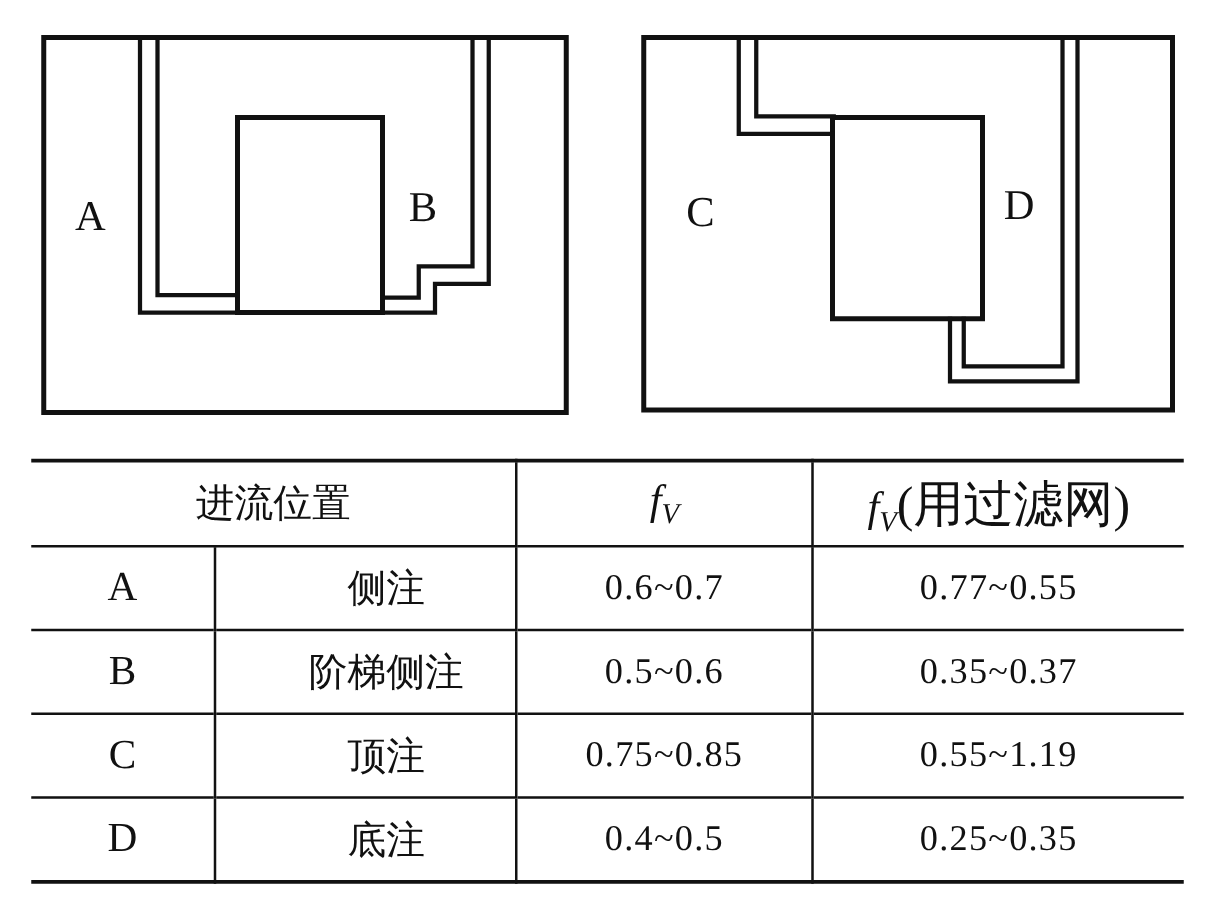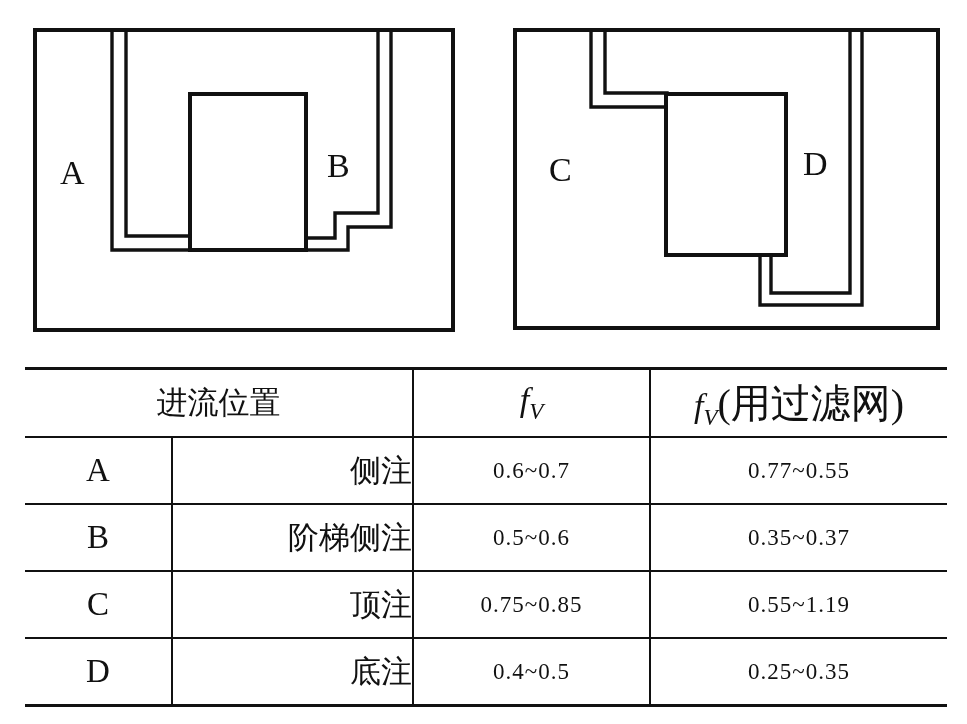--- a/index.html
+++ b/index.html
@@ -27,23 +27,23 @@
     border-top:3px solid #111111;border-bottom:3px solid #111111;
   }
   .vtab th,.vtab td{
     padding:0;margin:0;font-weight:normal;text-align:center;vertical-align:middle;
   }
   .vtab thead th{border-bottom:2px solid #111111;height:66px;}
   .vtab tbody td{height:65px;}
   .vtab tbody tr + tr td{border-top:2px solid #111111;}
   .br{border-right:2px solid #111111;}
   .cjk{font-size:31px;}
-  td.name{text-align:right;padding-left:33px;font-family:Liberation Serif, serif;}
+  td.name{text-align:center;padding-left:33px;font-family:Liberation Serif, serif;}
   .letter{font-size:33px;}
-  .num{font-size:23px;letter-spacing:1px;}
+  .num{font-size:29px;letter-spacing:1px;}
   .fv{font-style:italic;font-size:34px;}
   .fv sub{font-size:23px;font-style:italic;letter-spacing:0;}
   .fv-suffix{font-size:40px;font-style:normal;}
 </style>
 </head>
 <body>
 
 <div class="stage">
 
   <svg class="diagrams" width="967" height="362" viewBox="0 0 967 362">

